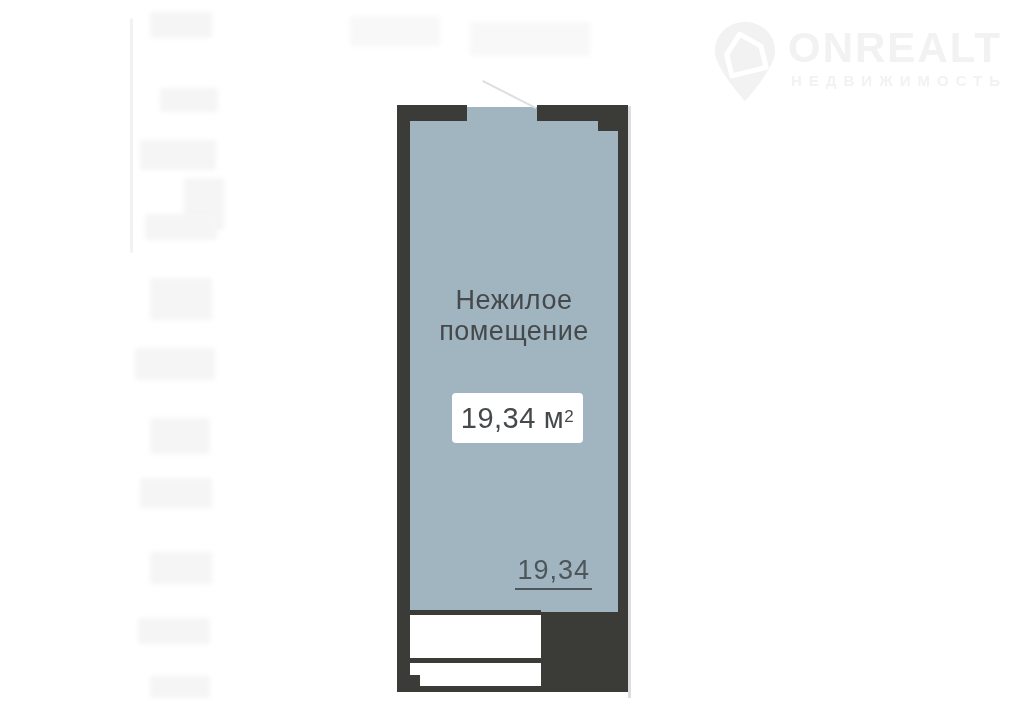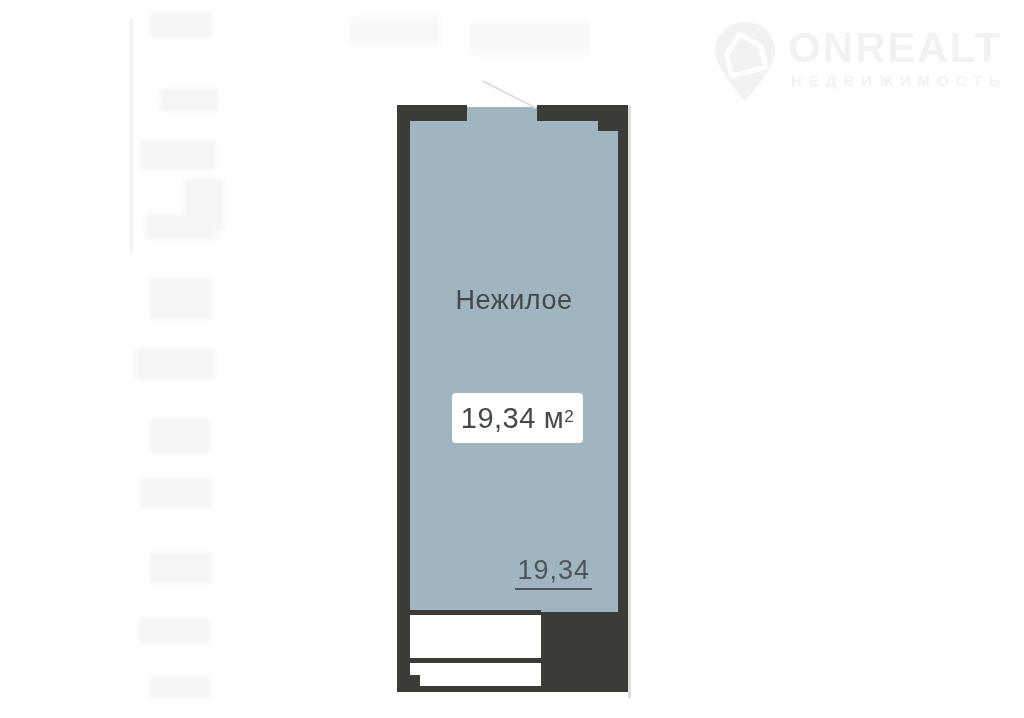--- a/index.html
+++ b/index.html
@@ -120,20 +120,21 @@
   <div class="white-area" style="left:13px;top:510px;width:131px;height:43px;"></div>
   <div class="wall" style="left:13px;top:553px;width:131px;height:5px;"></div>
   <div class="white-area" style="left:13px;top:558px;width:131px;height:23px;"></div>
   <div class="wall" style="left:23px;top:581px;width:121px;height:6px;"></div>
   <div class="wall" style="left:0;top:570px;width:23px;height:17px;"></div>
 
   <div class="door-swing"></div>
 
   <div class="room-label">
     <div>Нежилое</div>
+    <div>помещение</div>
   </div>
 
   <div class="area-badge">
     <span>19,34</span>
       <span class="area-unit">м</span>
       <sup>2</sup>
   </div>
 
   <div class="dim-label">19,34</div>
 </div>

